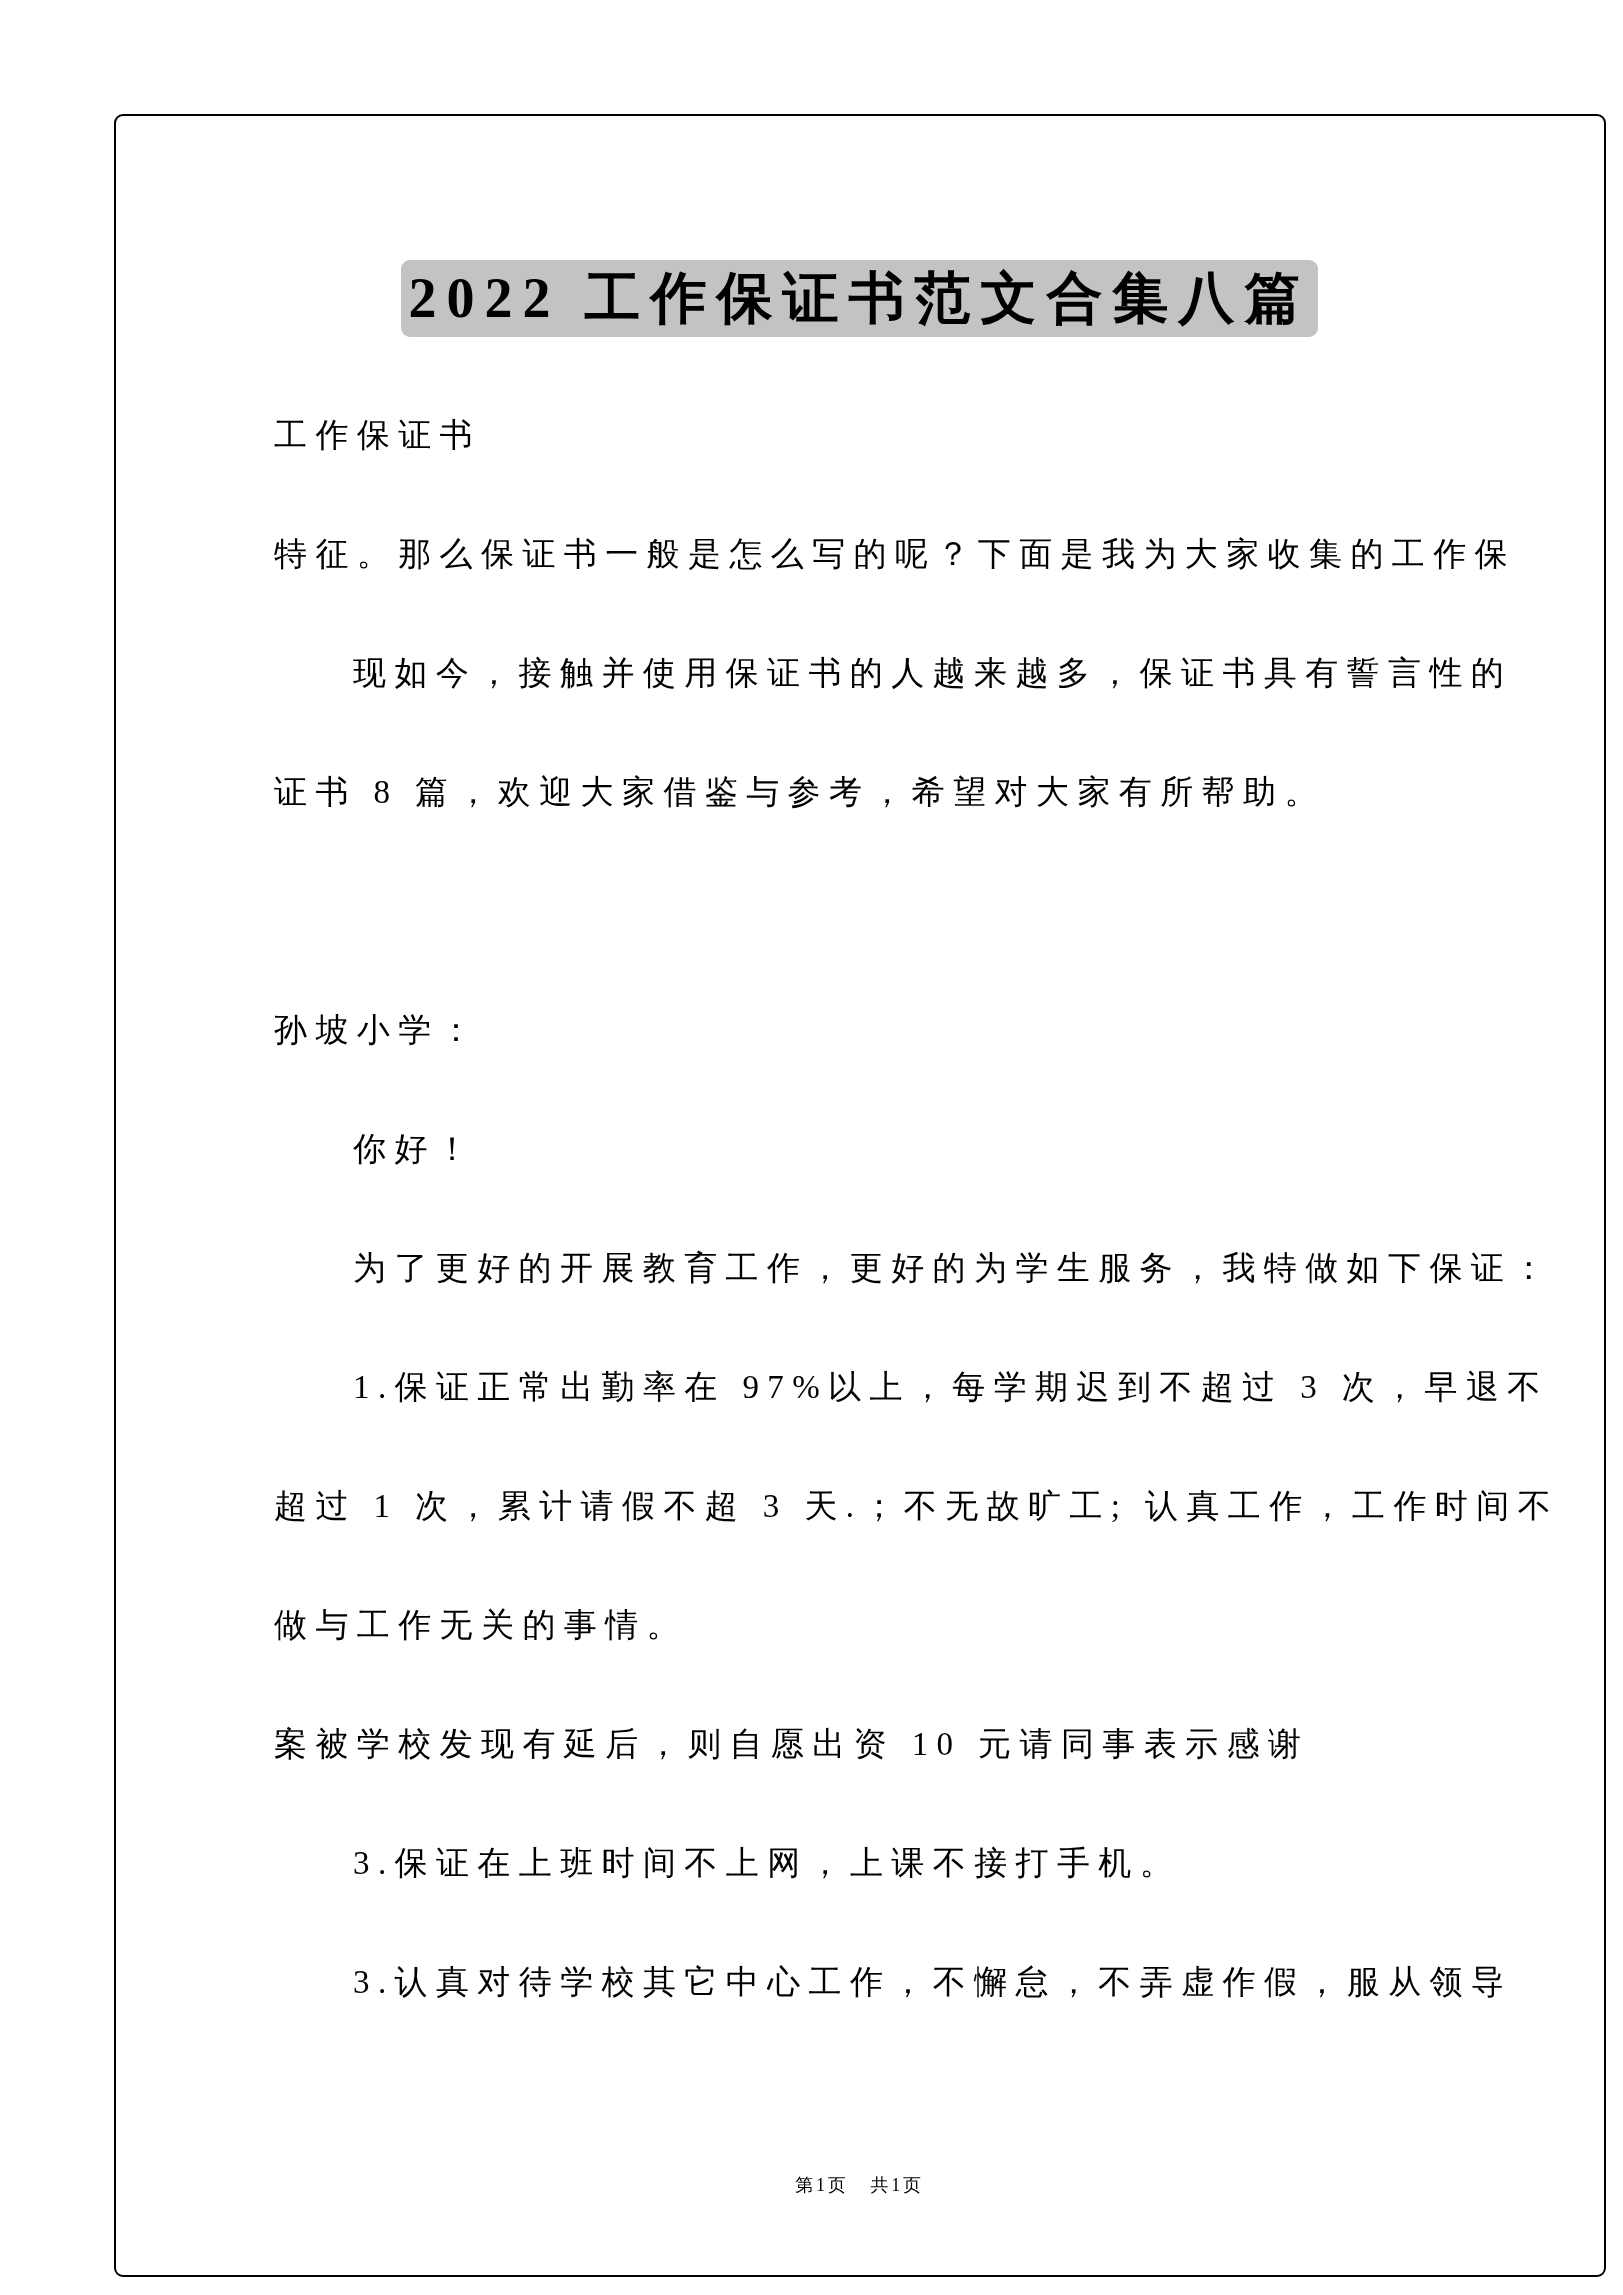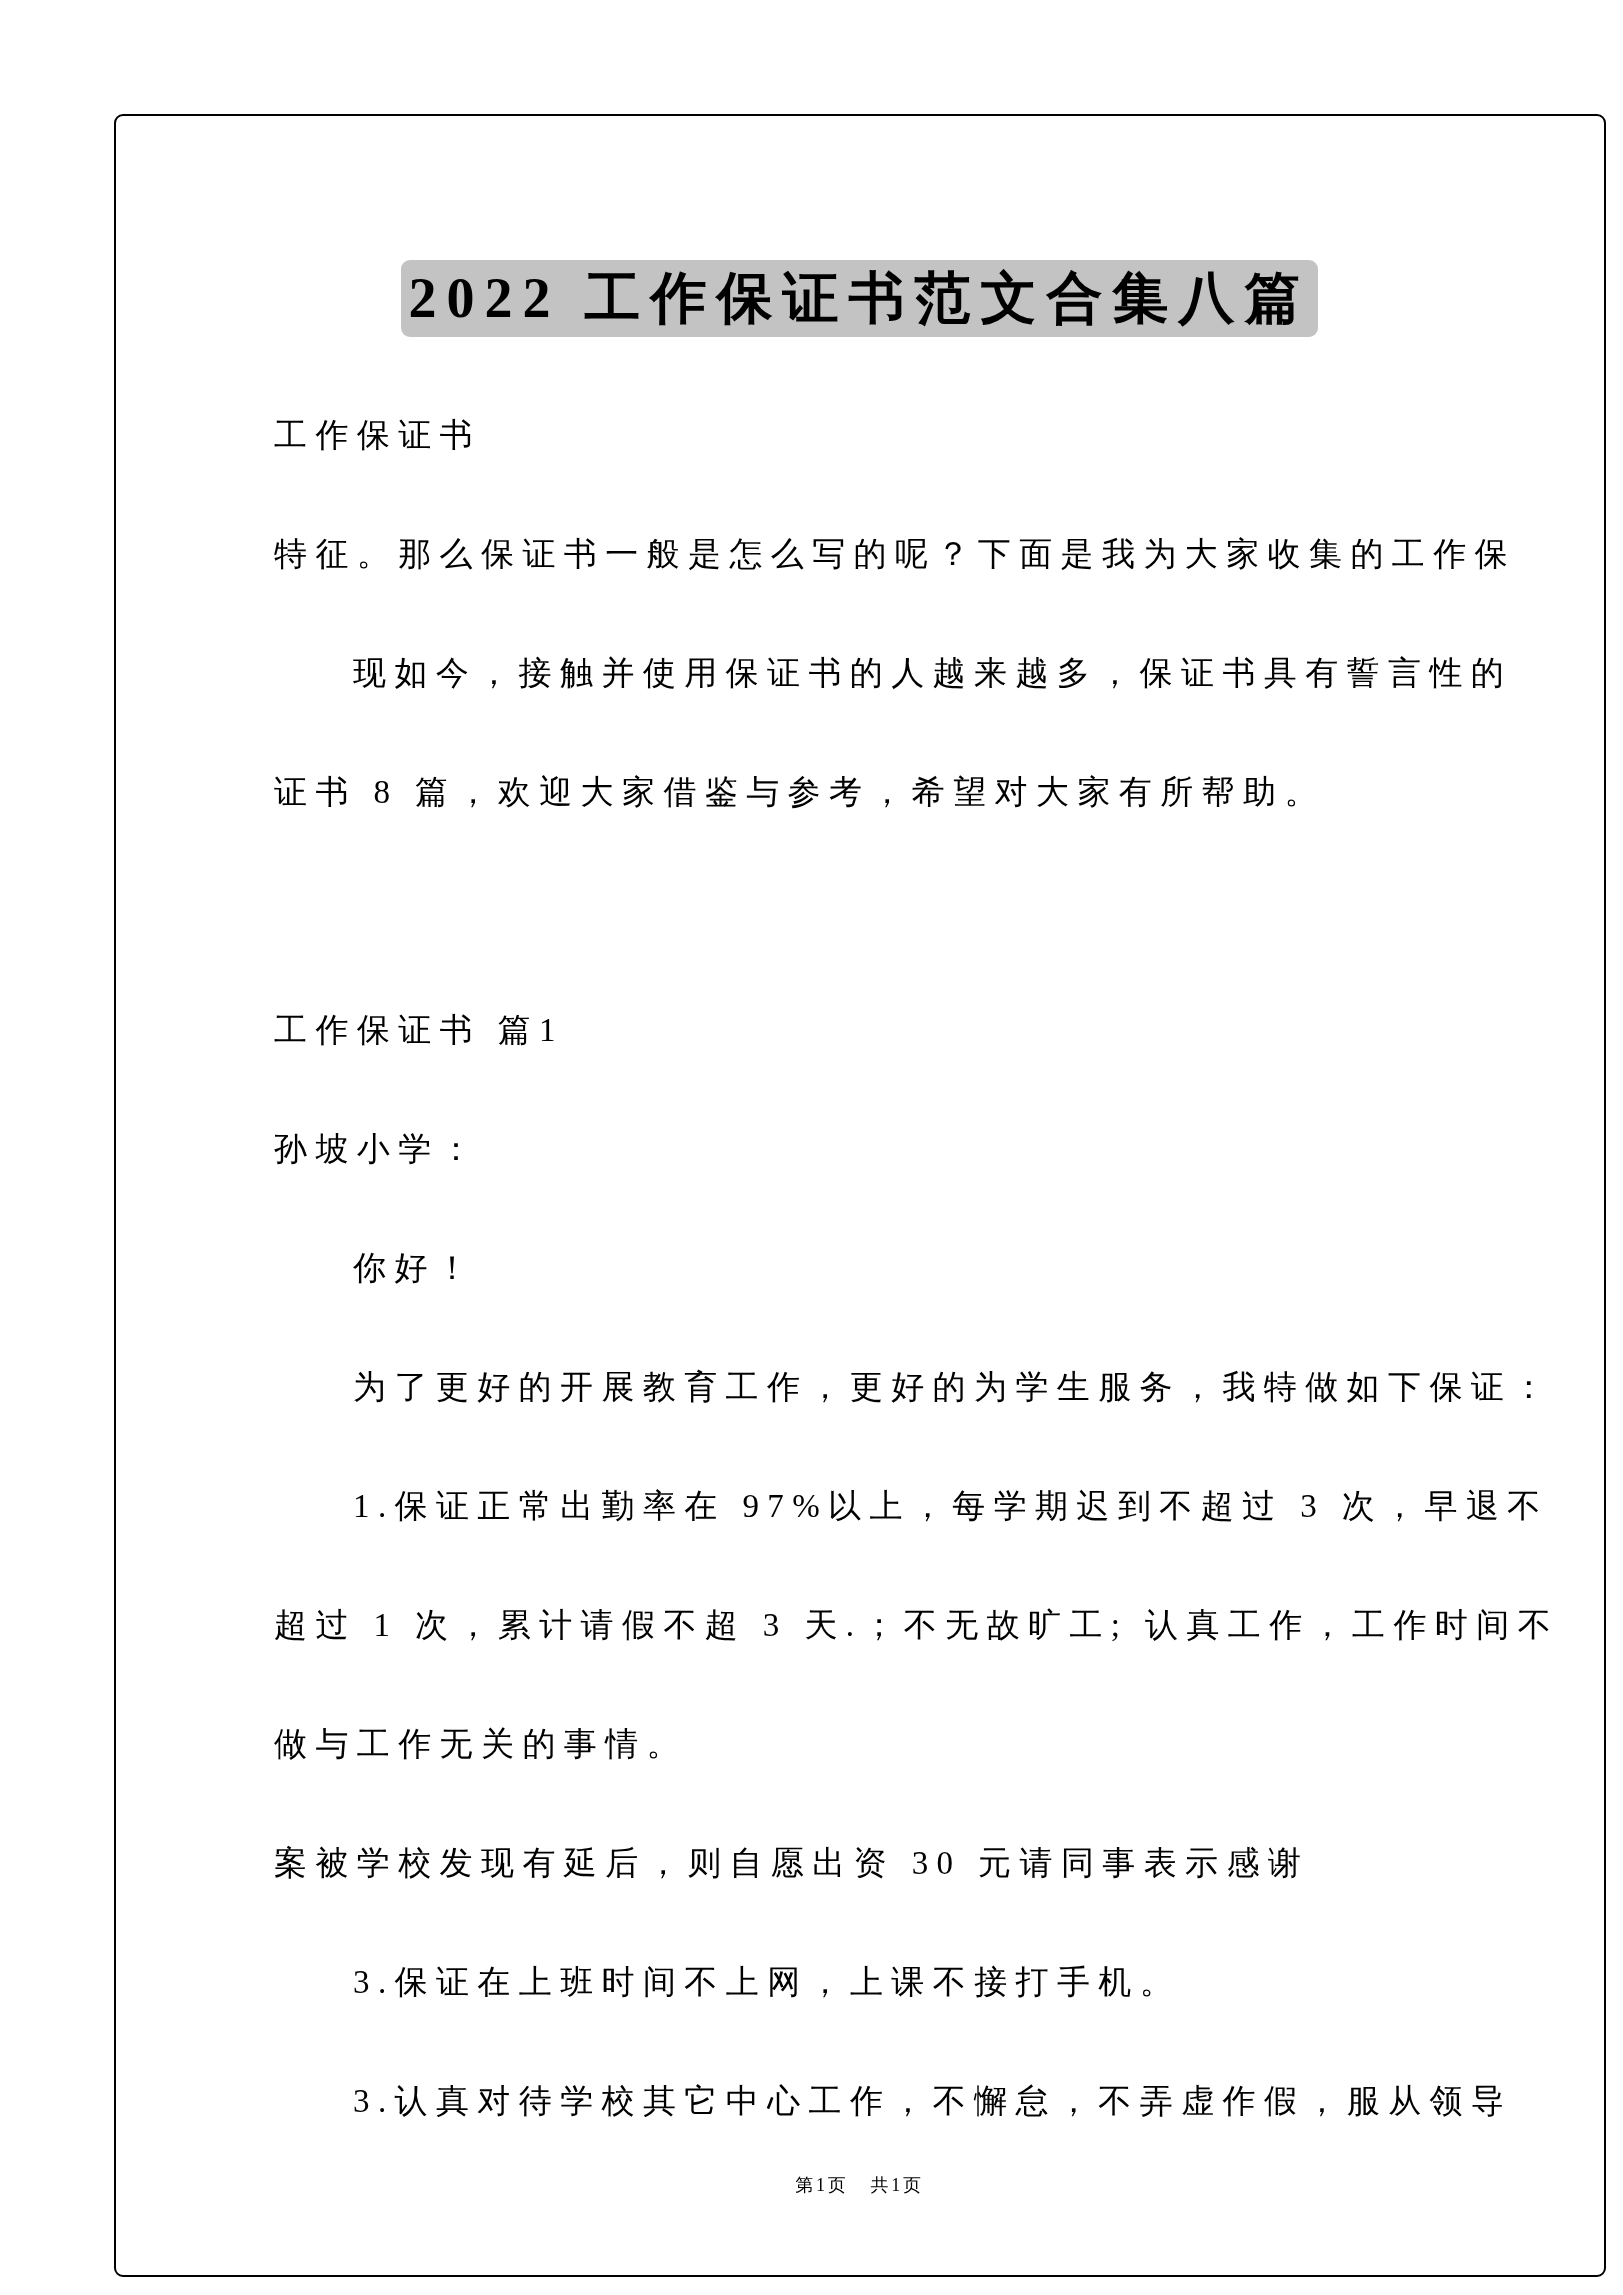--- a/index.html
+++ b/index.html
@@ -84,42 +84,39 @@
       <div class="line indent">
         <span>现如今，接触并使用保证书的人越来越多，保证书具有誓言性的</span>
       </div>
       <div class="line">
         <span>证书 8 篇，欢迎大家借鉴与参考，希望对大家有所帮助。</span>
       </div>
       <div class="line blank">
         <span></span>
       </div>
       <div class="line">
-        <span>工作保证书 篇1</span>
-      </div>
-      <div class="line">
         <span>孙坡小学：</span>
       </div>
       <div class="line indent">
         <span>你好！</span>
       </div>
       <div class="line indent">
         <span>为了更好的开展教育工作，更好的为学生服务，我特做如下保证：</span>
       </div>
       <div class="line indent">
         <span>1.保证正常出勤率在 97%以上，每学期迟到不超过 3 次，早退不</span>
       </div>
       <div class="line">
         <span>超过 1 次，累计请假不超 3 天.；不无故旷工; 认真工作，工作时间不</span>
       </div>
       <div class="line">
         <span>做与工作无关的事情。</span>
       </div>
       <div class="line">
-        <span>案被学校发现有延后，则自愿出资 30 元请同事表示感谢</span>
+        <span>案被学校发现有延后，则自愿出资 10 元请同事表示感谢</span>
       </div>
       <div class="line indent">
         <span>3.保证在上班时间不上网，上课不接打手机。</span>
       </div>
       <div class="line indent">
         <span>3.认真对待学校其它中心工作，不懈怠，不弄虚作假，服从领导</span>
       </div>
     </div>
 
   <div class="footer">第1页 共1页</div>

